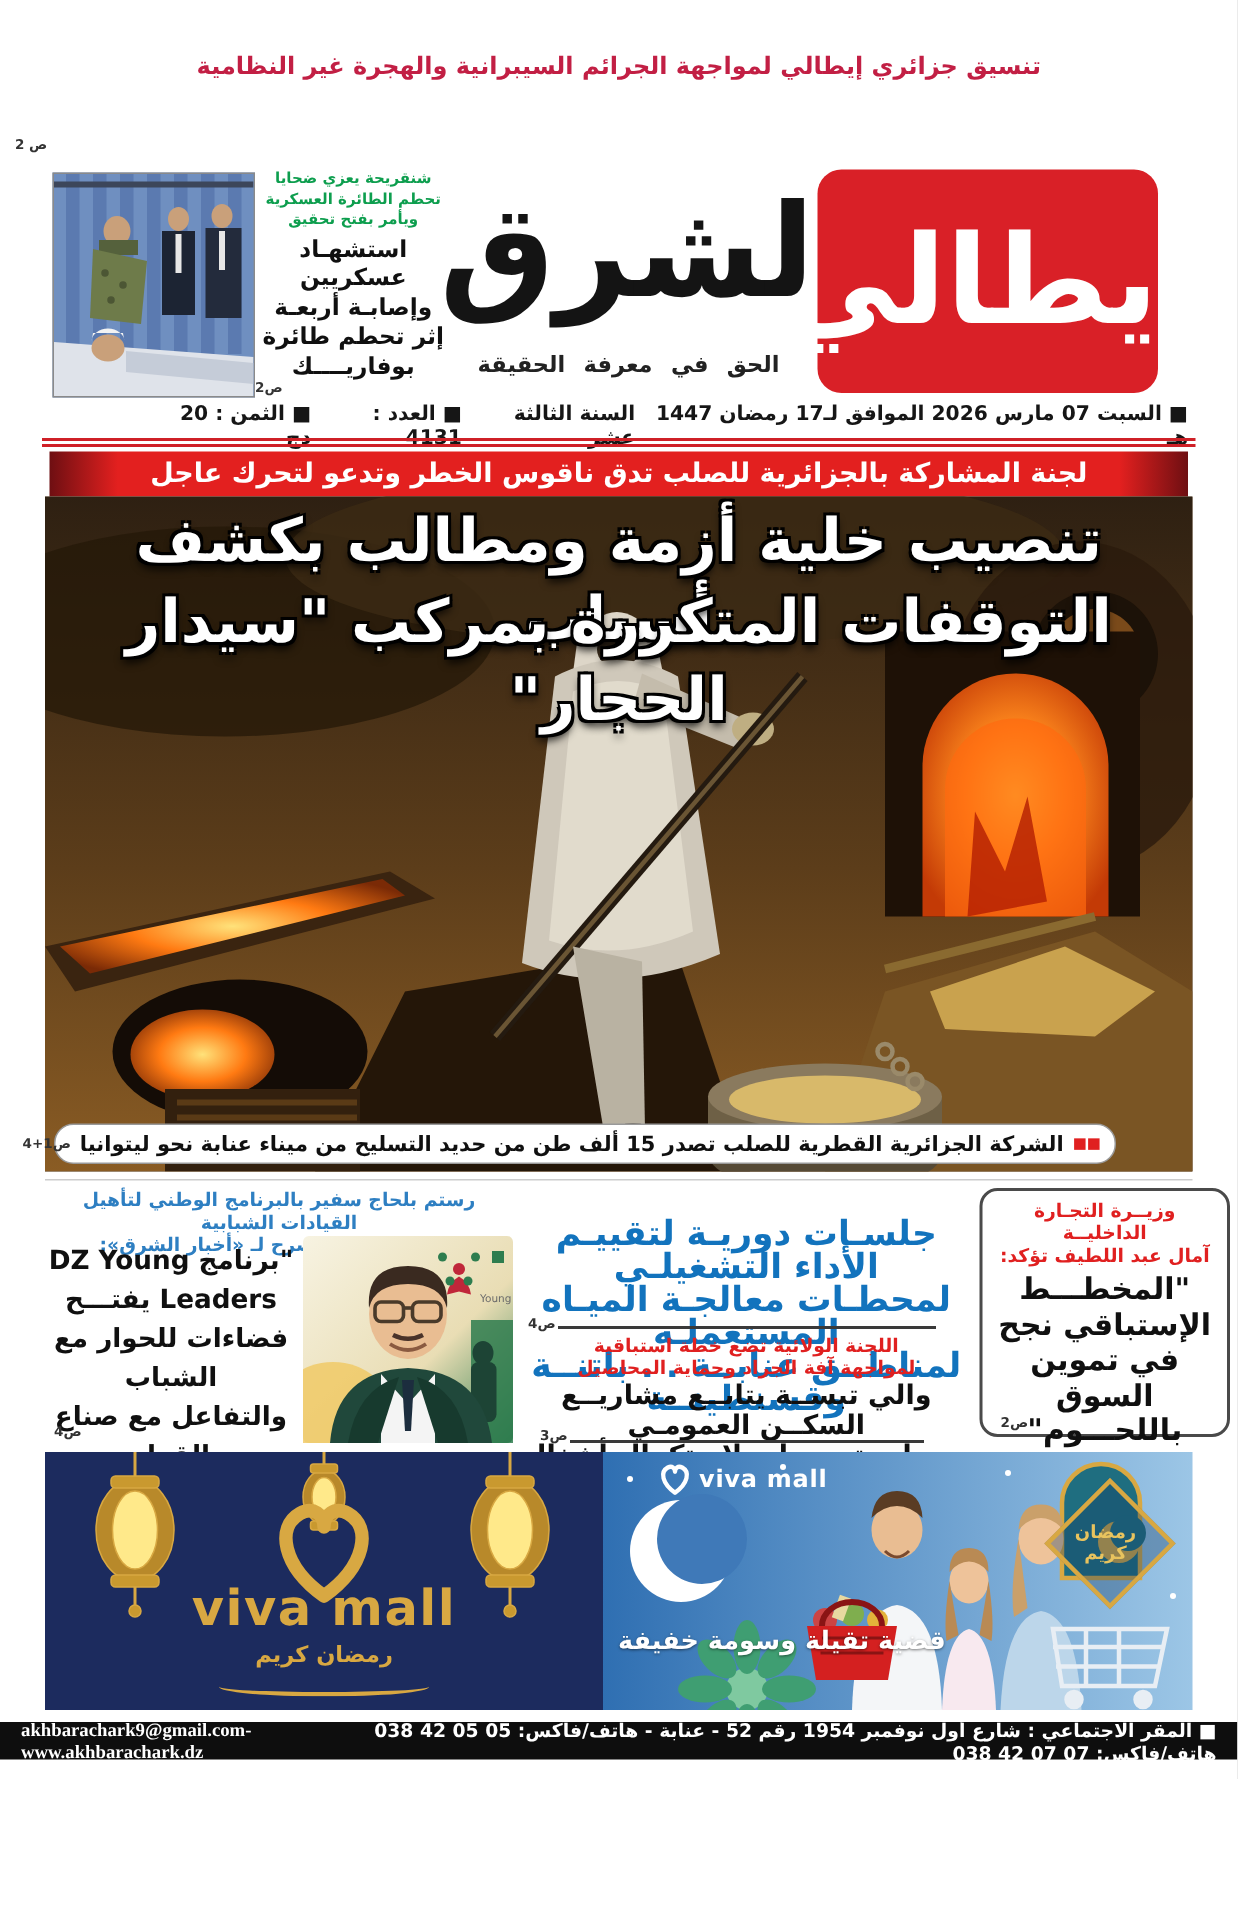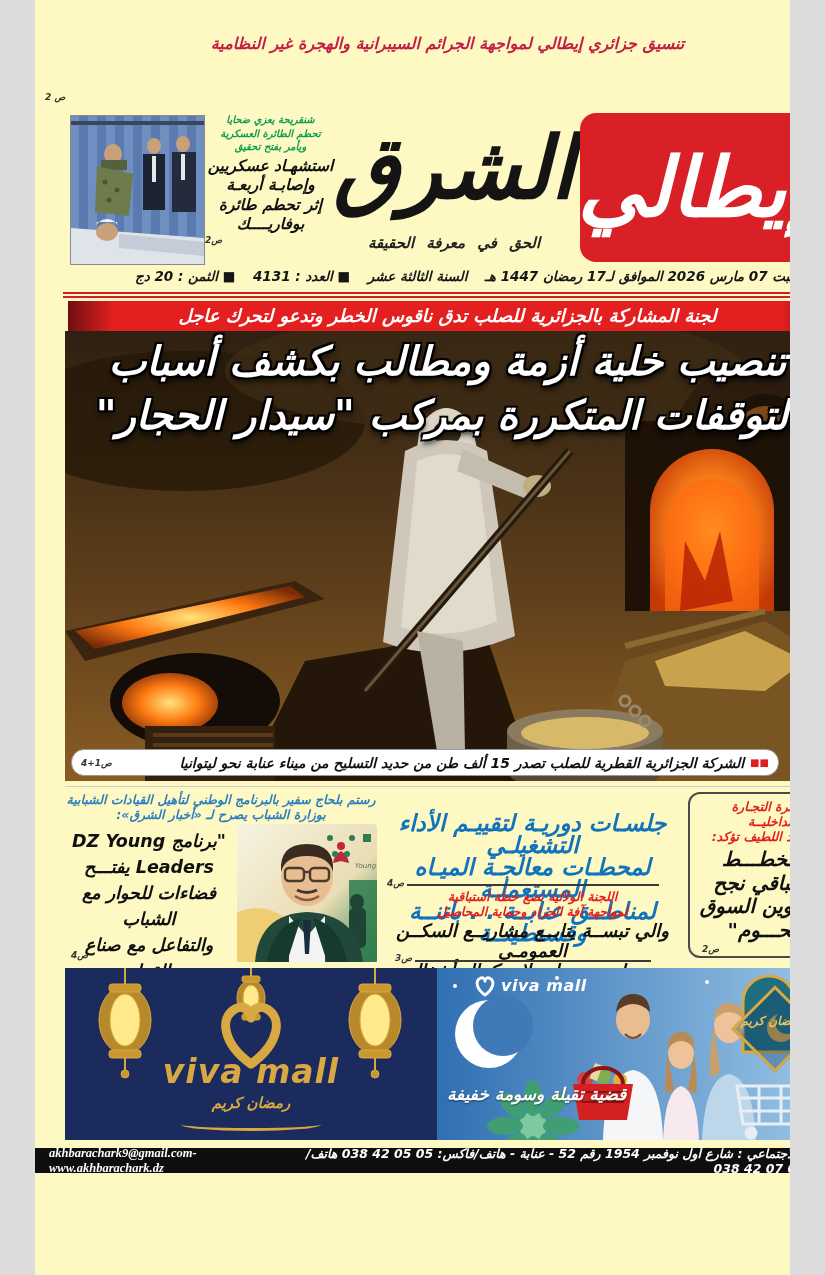--- a/index.html
+++ b/index.html
@@ -1,17 +1,17 @@
 <!DOCTYPE html>
 <html><head>
 <meta charset="utf-8">
 <style>
   html,body{margin:0;padding:0;background:#dcdcdc;}
-  .page{position:relative;width:755px;height:1275px;margin:0 auto;background:#fef9c3;
-        overflow:hidden;font-family:"DejaVu Sans",sans-serif;color:#111;font-style:italic;}
+  .page{position:relative;width:825px;height:1275px;margin:0 auto;background:#ffffff;
+        overflow:hidden;font-family:"DejaVu Sans",sans-serif;color:#111;}
   .abs{position:absolute;}
   .rtl{direction:rtl;}
   .b{font-weight:bold;}
   .ctr{text-align:center;}
 
   
   .top-kicker{top:34px;left:0;width:825px;font-size:16px;color:#c21f44;}
   .top-headline{top:56px;left:0;width:825px;font-size:26px;color:#141414;letter-spacing:-0.5px;}
   .pgref{font-size:9px;color:#333;font-weight:bold;}
 

